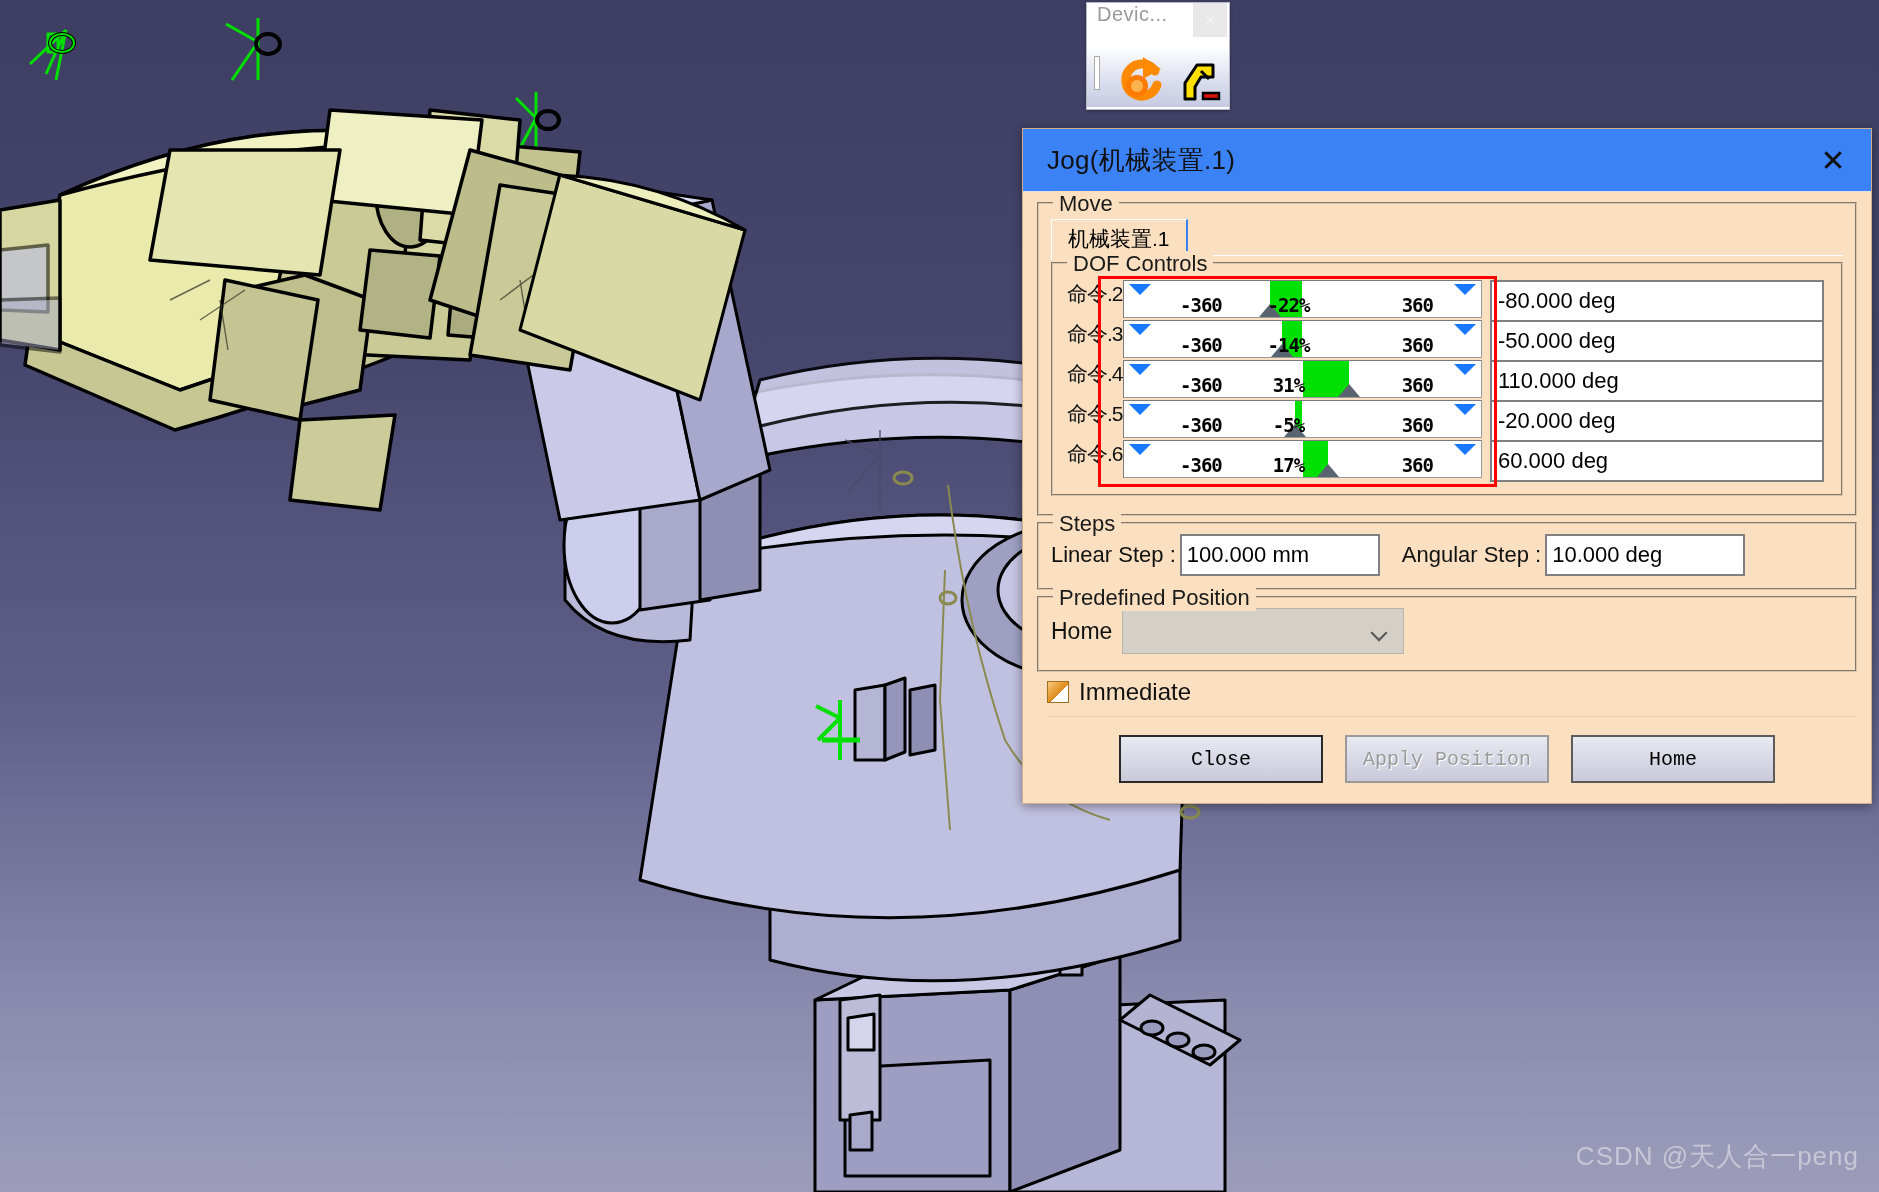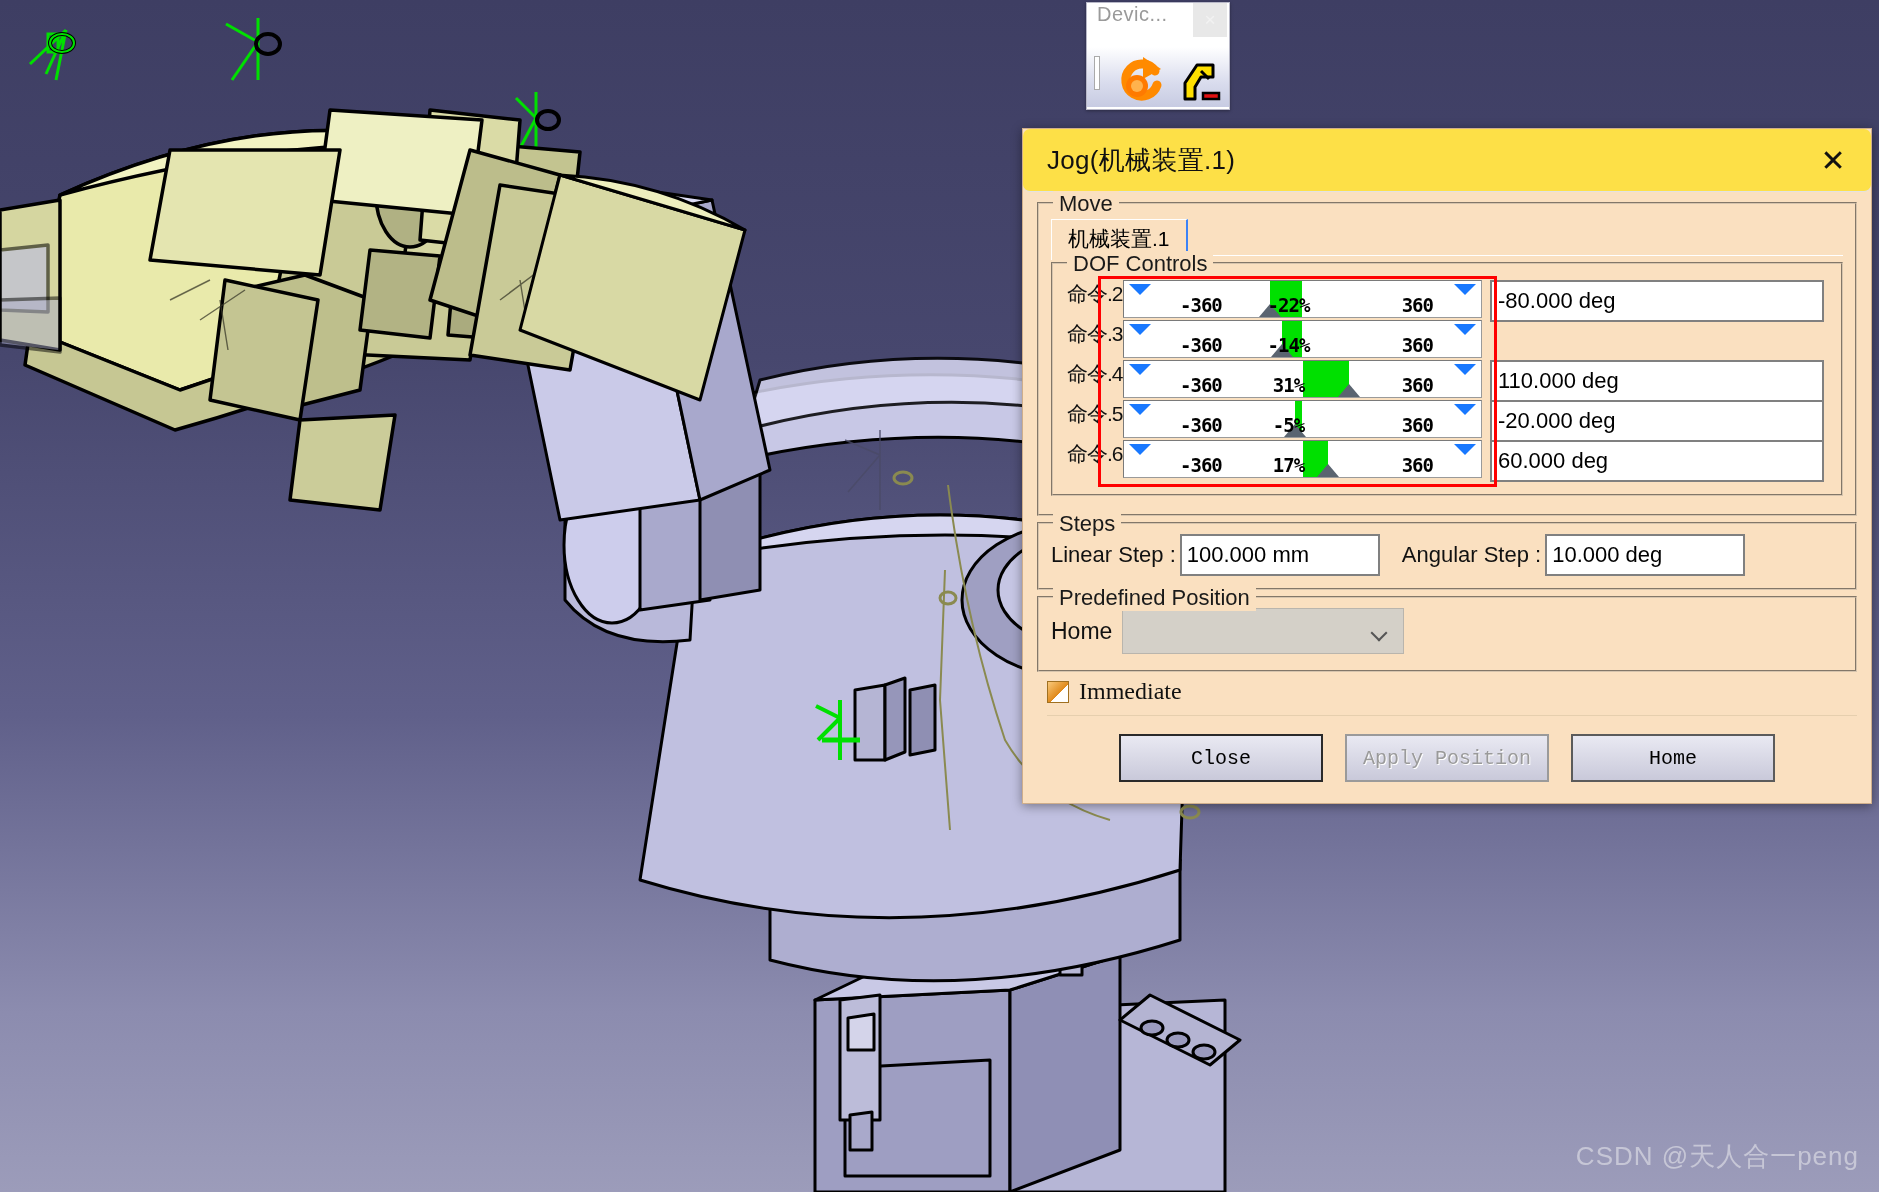--- a/index.html
+++ b/index.html
@@ -42,24 +42,23 @@
   }
   #device-toolbar .tb-icon { position:absolute; bottom:-2px; }
 
   
   #jog-dialog {
     position:absolute; left:1022px; top:128px; width:848px; height:674px;
     background:#fae0c0; border:1px solid #cfae8b;
     box-shadow:0 2px 10px rgba(0,0,0,.4);
   }
   .dlg-titlebar {
-    height:62px; background:#fde047; display:flex; align-items:center;
+    height:62px; background:#3b82f6; display:flex; align-items:center;
     justify-content:space-between; padding:0 18px 0 24px;
     border-bottom:1px solid #e2e2e2;
-    border-radius:7px;
   }
   .dlg-title { font-size:26px; color:#111; letter-spacing:.3px; }
   .dlg-close {
     width:40px; height:40px; display:flex; align-items:center; justify-content:center;
     font-size:30px; color:#111; cursor:pointer; font-weight:300;
   }
 
   .dlg-body { padding:10px 14px 0 14px; }
 
   
@@ -151,21 +150,20 @@
   .chev:before {
     content:""; position:absolute; left:0; top:0; width:10px; height:10px;
     border-left:2px solid #555; border-bottom:2px solid #555;
     transform:rotate(-45deg);
   }
 
   
   .immediate {
     display:flex; align-items:center; margin:4px 0 0 10px; padding-bottom:10px;
     border-bottom:1px solid #e6cfae;
-    font-family:Liberation Serif, serif;
   }
   .imm-box {
     width:20px; height:20px; margin-right:10px;
     background:linear-gradient(135deg,#f9c97a,#e08a1c 55%,#ffffff 55%,#ffffff 100%);
     border:1px solid #a07020; cursor:pointer;
   }
   .immediate span { font-size:24px; color:#111; }
 
   
   .btn-row { display:flex; justify-content:center; gap:22px; margin-top:18px; }
@@ -409,20 +407,27 @@
               <span class="dof-label">命令.3</span>
               <span class="slider">
                 <span class="arrow-l"></span>
                 <span class="arrow-r"></span>
                 <span class="bar" style="left:157.5084px;width:20.991600000000002px;"></span>
                 <span class="marker" style="left:146.5084px;"></span>
                 <span class="tick-min">-360</span>
                 <span class="pct" style="left:164.5px;">-14%</span>
                 <span class="tick-max">360</span>
               </span>
+              <span class="spin-field">
+                <input type="text" value="-50.000 deg" style="">
+                <span class="spin-btns">
+                  <span class="up"><span></span></span>
+                  <span class="dn"><span></span></span>
+                </span>
+              </span>
             </div>
             <div class="dof-row">
               <span class="dof-label">命令.4</span>
               <span class="slider">
                 <span class="arrow-l"></span>
                 <span class="arrow-r"></span>
                 <span class="bar" style="left:178.5px;width:46.4814px;"></span>
                 <span class="marker" style="left:213.9814px;"></span>
                 <span class="tick-min">-360</span>
                 <span class="pct" style="left:164.5px;">31%</span>

